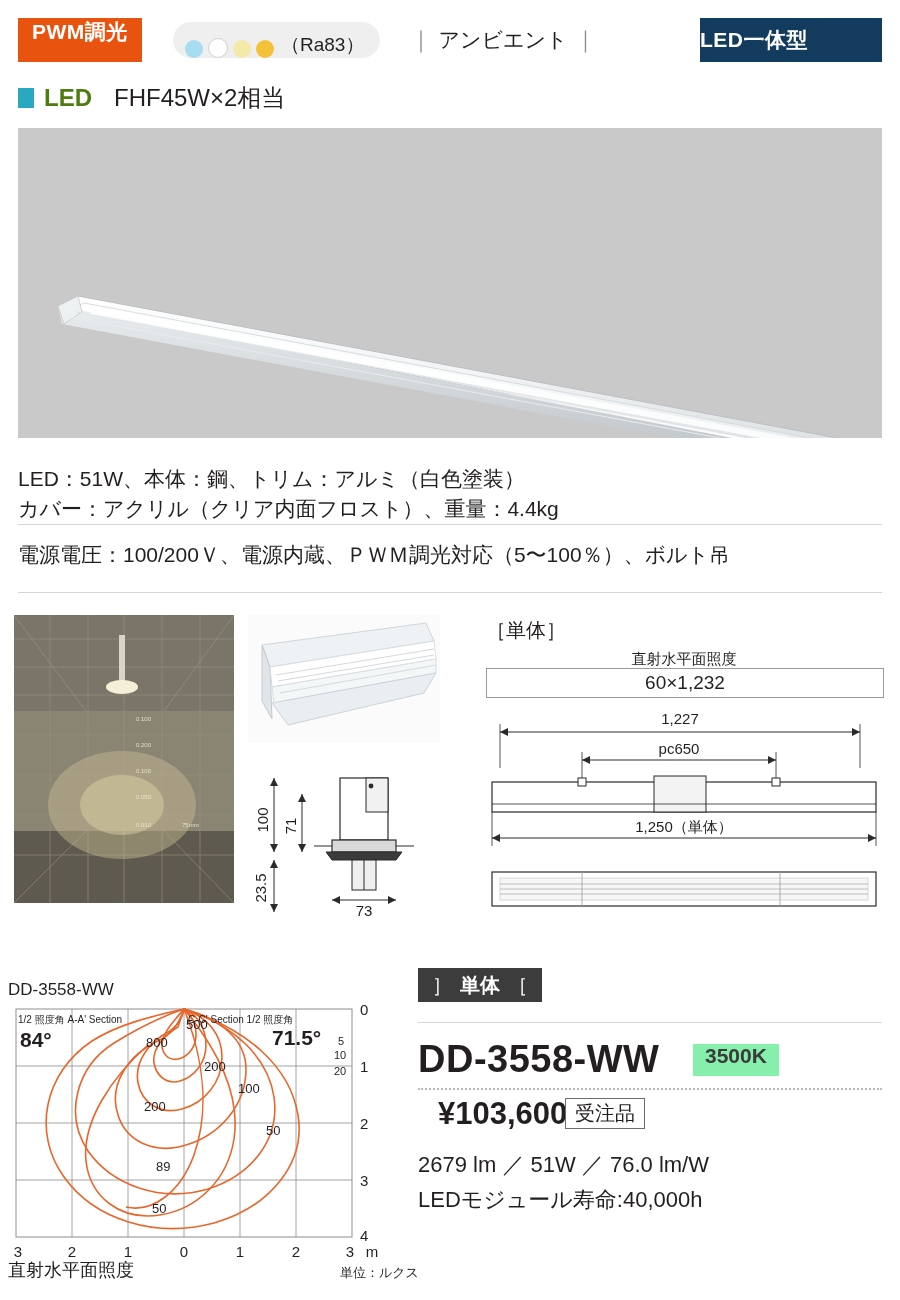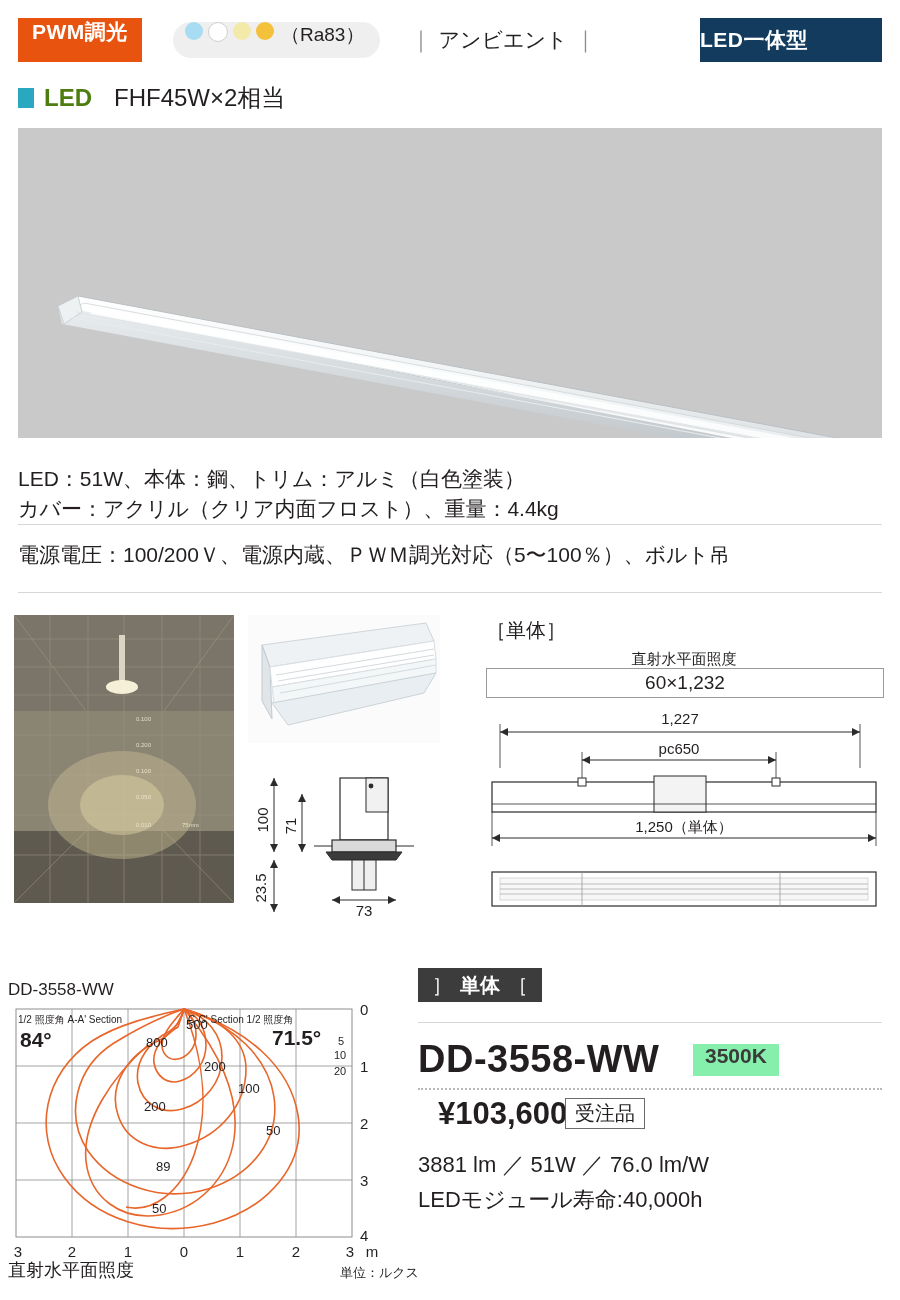--- a/index.html
+++ b/index.html
@@ -19,21 +19,21 @@
   .pwm-badge {
     position:absolute; left:0; top:0; height:44px; min-width:120px;
     background:#e8540f; color:#fff; font-size:21px; font-weight:bold;
     display:flex; align-items:flex-start; justify-content:center; padding:0 14px;
     box-sizing:border-box;
     letter-spacing:0.5px;
   }
   .ra-pill {
     position:absolute; left:155px; top:4px; height:36px;
     background:#efefef; border-radius:18px; padding:0 16px 0 12px;
-    display:flex; align-items:flex-start; gap:5px; box-sizing:border-box;
+    display:flex; align-items:flex-end; gap:5px; box-sizing:border-box;
   }
   .dot { width:18px; height:18px; border-radius:50%; display:inline-block; }
   .dot.blue   { background:#a7dcf2; }
   .dot.white  { background:#ffffff; border:1px solid #cfcfcf; }
   .dot.pale   { background:#f3e9a8; }
   .dot.amber  { background:#f4c13a; }
   .ra-text { font-size:19px; color:#231f20; margin-left:2px; }
 
   .ambient {
     position:absolute; left:385px; top:6px; height:32px;
@@ -441,16 +441,16 @@
     <span>3500K</span>
   </div>
 
   <div class="dotline" style="top:1088px;"></div>
 
   <div class="price">¥103,600</div>
   <div class="orderbox">
     <span>受注品</span>
   </div>
 
-  <div class="lmline">3881 lm ／ 51W ／ 76.0 lm/W</div>
+  <div class="lmline">2679 lm ／ 51W ／ 76.0 lm/W</div>
   <div class="lifeline">LEDモジュール寿命:40,000h</div>
 
 </div>
 
 </body></html>

